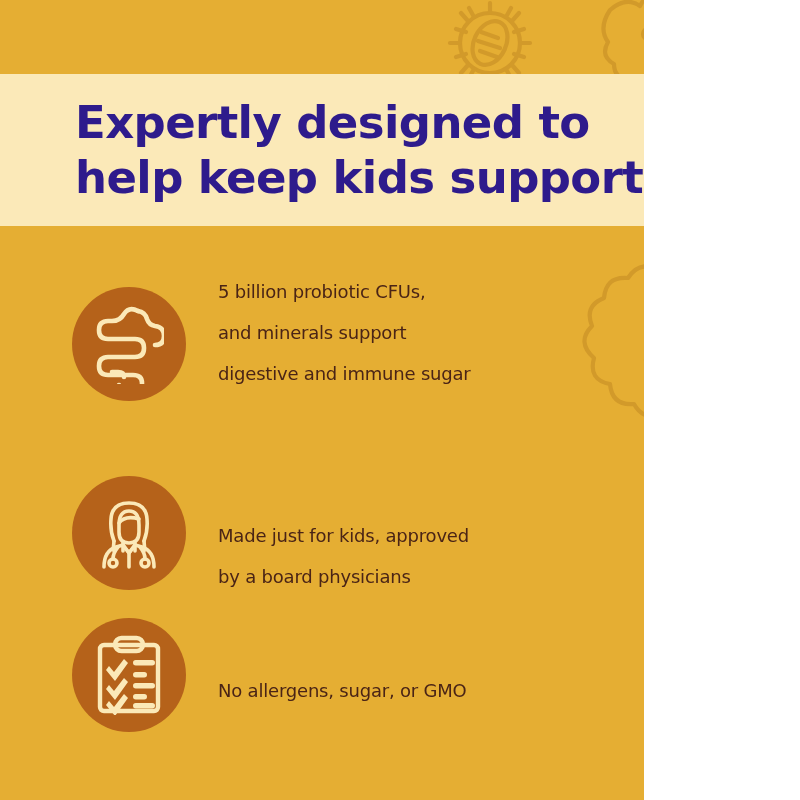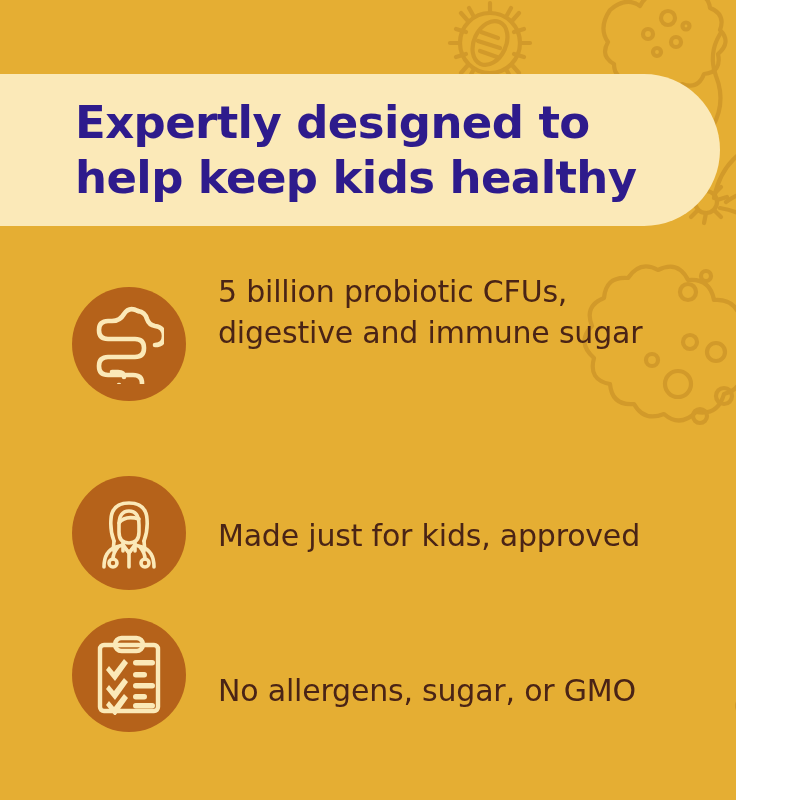--- a/index.html
+++ b/index.html
@@ -8,21 +8,21 @@
   }
   body {
     width: 800px;
     height: 800px;
     overflow: hidden;
     font-family: "Liberation Sans", sans-serif;
   }
 
   #poster {
     position: relative;
-    width: 736px;
+    width: 644px;
     height: 800px;
     background: #E5AE33;
     overflow: hidden;
   }
 
   
   #decor {
     position: absolute;
     inset: 0;
     width: 800px;
@@ -84,21 +84,21 @@
     display: flex;
     align-items: center;
     justify-content: center;
   }
   .feature-text {
     position: absolute;
     left: 218px;
     width: 500px;
     color: #4A2416;
     font-family: "DejaVu Sans", "Liberation Sans", sans-serif;
-    font-size: 30px;
+    font-size: 18px;
     line-height: 41px;
     letter-spacing: -0.2px;
   }
   .feature-text .ft-line {
     display: block;
     white-space: nowrap;
   }
 
   
   #row-0 { top: 0px; }
@@ -189,21 +189,21 @@
         <path d="M774 452 q14 18 10 40"></path>
       </g>
 
     </g>
   </svg>
 
   <div id="banner"></div>
 
   <div id="headline">
     <span class="hl-line">Expertly designed to</span>
-    <span class="hl-line">help keep kids healthy</span>
+    <span class="hl-line">help keep kids support</span>
   </div>
 
   <div id="features">
 
     <div class="feature-row" id="row-0">
       <div class="icon-circle">
         <svg width="70" height="80" viewBox="0 0 70 80" aria-hidden="true">
           <g fill="none" stroke="#FBE9B8" stroke-width="4.6" stroke-linecap="round" stroke-linejoin="round">
             <path d="M44 7
                      q-9 -5 -14 3
@@ -222,20 +222,21 @@
                      q0 8 -9 8
                      l-7 0
                      q-7 0 -7 -6"></path>
             <path d="M44 7 q7 1 9 8 q2 6 8 7 q9 1 9 10 q0 9 -9 9"></path>
             <path d="M30 73 q0 -5 -6 -5 l-6 0"></path>
           </g>
         </svg>
       </div>
       <div class="feature-text">
         <span class="ft-line">5 billion probiotic CFUs,</span>
+        <span class="ft-line">and minerals support</span>
         <span class="ft-line">digestive and immune sugar</span>
       </div>
     </div>
 
     <div class="feature-row" id="row-1">
       <div class="icon-circle">
         <svg width="76" height="76" viewBox="0 0 76 76" aria-hidden="true">
           <g fill="none" stroke="#FBE9B8" stroke-width="3.6" stroke-linecap="round" stroke-linejoin="round">
 
             <path d="M23 46 q-4 -10 -3 -22 q1 -16 18 -16 q17 0 18 16 q1 12 -3 22"></path>
@@ -254,20 +255,21 @@
 
             <path d="M27 52 q-5 6 -5 12"></path>
             <path d="M49 52 q5 6 5 12"></path>
             <circle cx="22" cy="68" r="4"></circle>
             <circle cx="54" cy="68" r="4"></circle>
           </g>
         </svg>
       </div>
       <div class="feature-text">
         <span class="ft-line">Made just for kids, approved</span>
+        <span class="ft-line">by a board physicians</span>
       </div>
     </div>
 
     <div class="feature-row" id="row-2">
       <div class="icon-circle">
         <svg width="72" height="80" viewBox="0 0 72 80" aria-hidden="true">
           <g fill="none" stroke="#FBE9B8" stroke-width="4.4" stroke-linecap="round" stroke-linejoin="round">
             <rect x="7" y="10" width="58" height="66" rx="4"></rect>
             <rect x="22" y="3" width="28" height="13" rx="6.5"></rect>
           </g>

